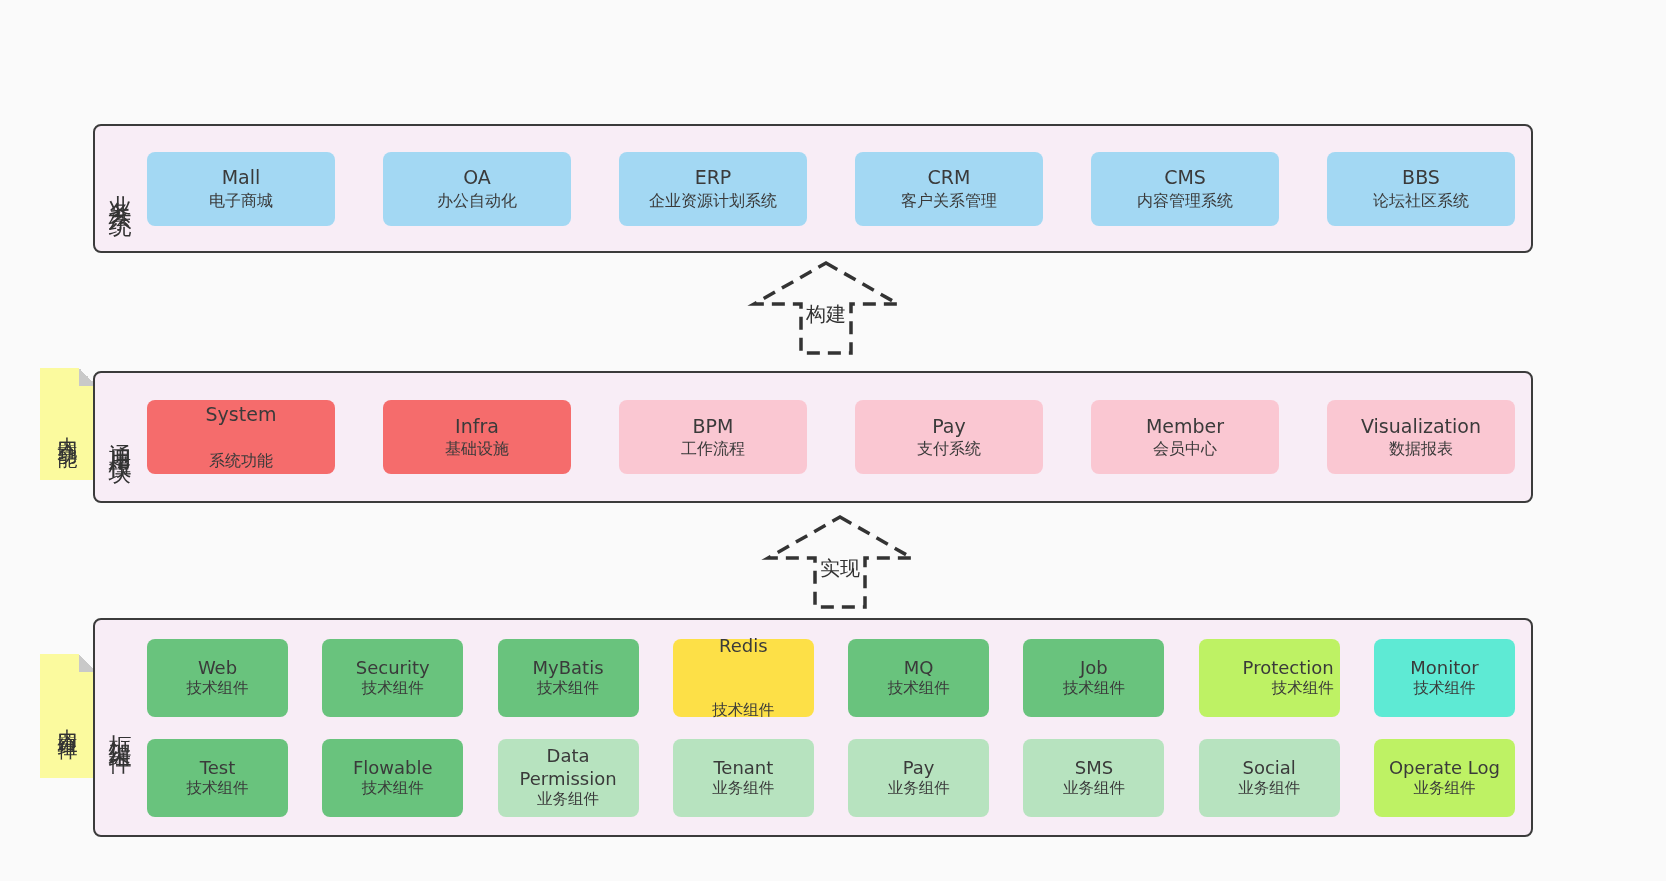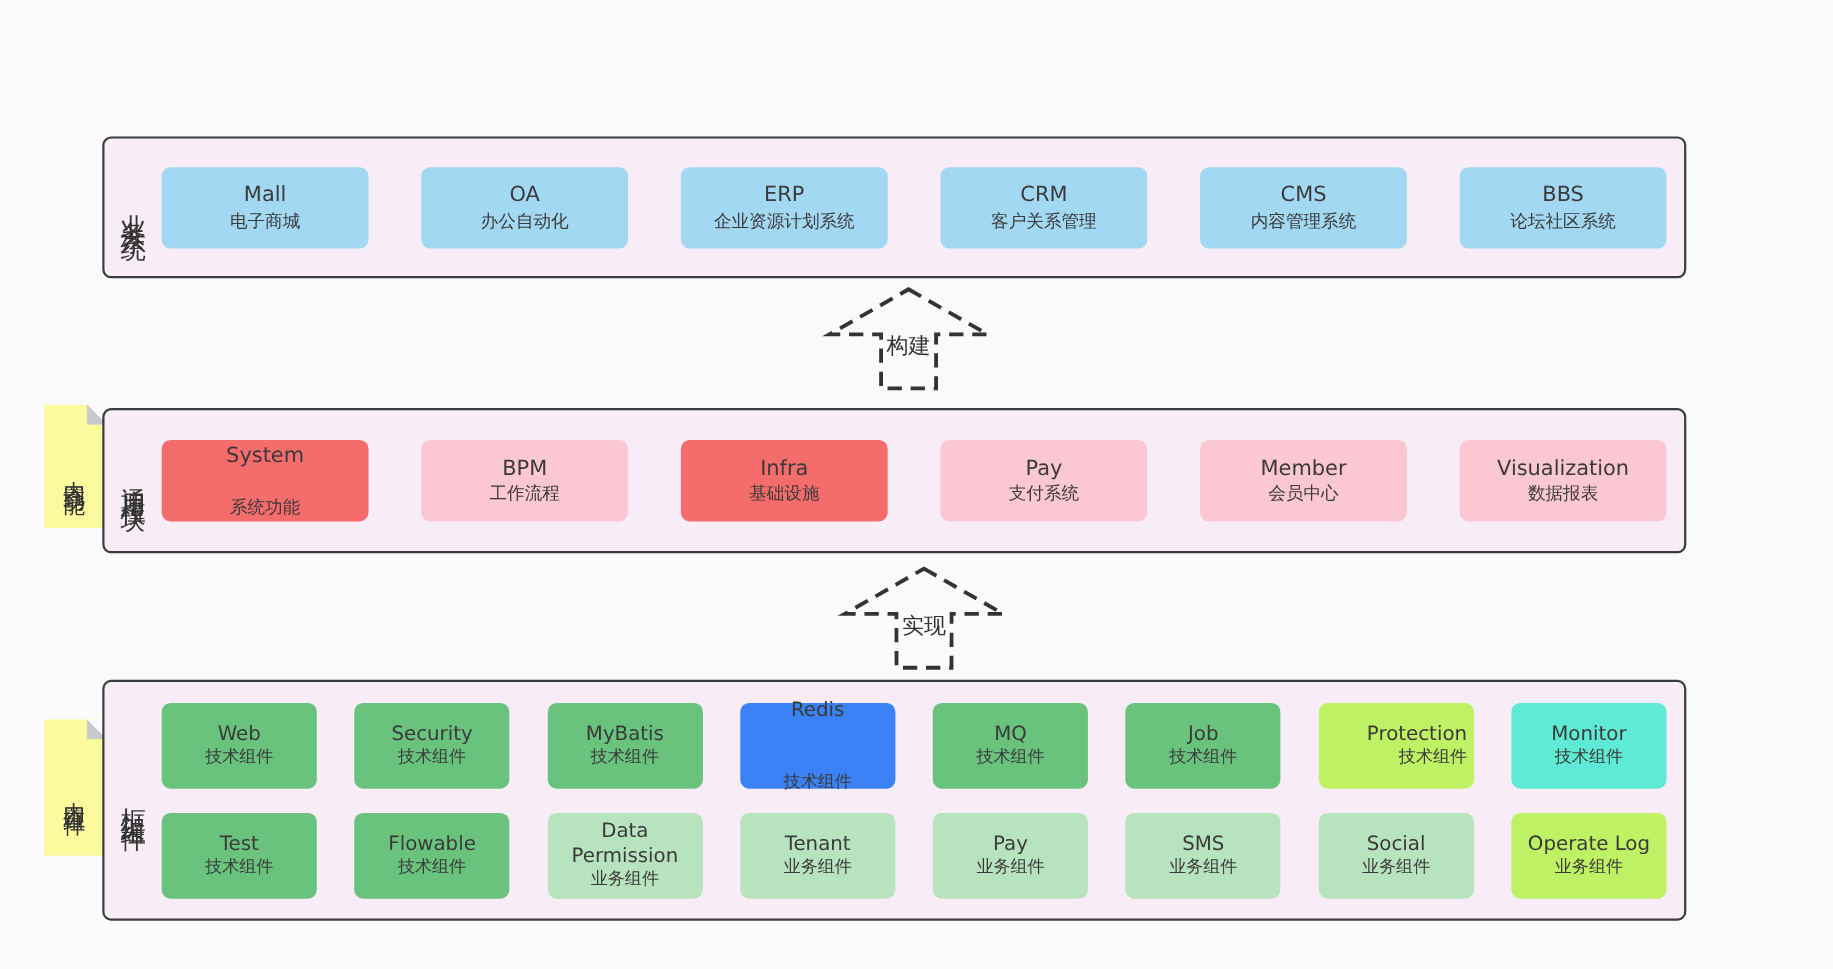--- a/index.html
+++ b/index.html
@@ -159,27 +159,27 @@
   </div>
 
   <section class="layer layer-modules" style="background: rgb(248, 237, 246); border-color: rgb(59, 59, 59);">
     <div class="layer-label">通用模块</div>
     <div class="rows">
       <div class="row">
           <div class="box" style="background: rgb(245, 108, 108); justify-content: space-between;">
             <div class="box-name">System</div>
             <div class="box-desc">系统功能</div>
           </div>
-          <div class="box" style="background: rgb(250, 199, 210);">
-            <div class="box-name">BPM</div>
-            <div class="box-desc">工作流程</div>
-          </div>
           <div class="box" style="background: rgb(245, 108, 108);">
             <div class="box-name">Infra</div>
             <div class="box-desc">基础设施</div>
+          </div>
+          <div class="box" style="background: rgb(250, 199, 210);">
+            <div class="box-name">BPM</div>
+            <div class="box-desc">工作流程</div>
           </div>
           <div class="box" style="background: rgb(250, 199, 210);">
             <div class="box-name">Pay</div>
             <div class="box-desc">支付系统</div>
           </div>
           <div class="box" style="background: rgb(250, 199, 210);">
             <div class="box-name">Member</div>
             <div class="box-desc">会员中心</div>
           </div>
           <div class="box" style="background: rgb(250, 199, 210);">
@@ -210,21 +210,21 @@
             <div class="box-desc">技术组件</div>
           </div>
           <div class="box" style="background: rgb(105, 195, 125);">
             <div class="box-name">Security</div>
             <div class="box-desc">技术组件</div>
           </div>
           <div class="box" style="background: rgb(105, 195, 125);">
             <div class="box-name">MyBatis</div>
             <div class="box-desc">技术组件</div>
           </div>
-          <div class="box" style="background: #3b82f6; gap: 44px;">
+          <div class="box" style="background: #fde047; gap: 44px;">
             <div class="box-name">Redis</div>
             <div class="box-desc">技术组件</div>
           </div>
           <div class="box" style="background: rgb(105, 195, 125);">
             <div class="box-name">MQ</div>
             <div class="box-desc">技术组件</div>
           </div>
           <div class="box" style="background: rgb(105, 195, 125);">
             <div class="box-name">Job</div>
             <div class="box-desc">技术组件</div>

